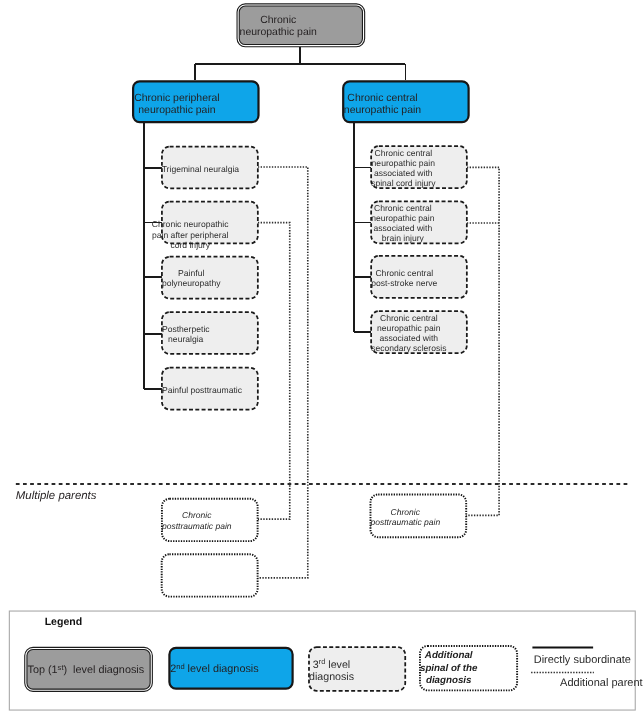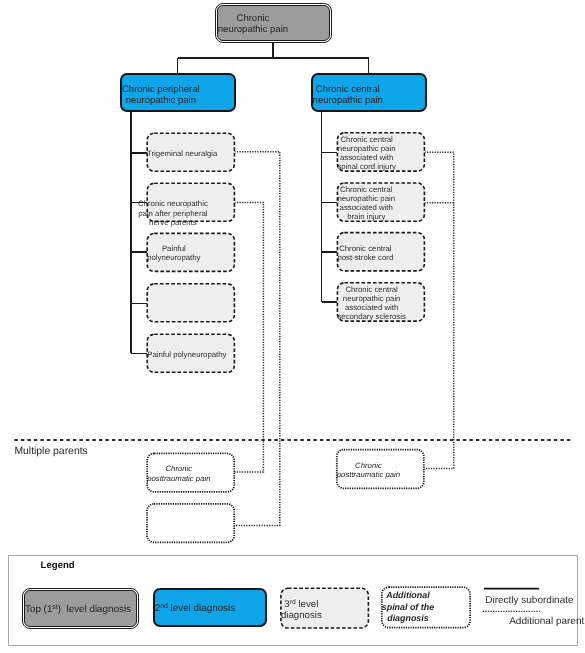--- a/index.html
+++ b/index.html
@@ -32,21 +32,21 @@
   .multi .t{font-size:7.75px;line-height:9.4px;font-style:italic;color:#262626;padding-top:2px;}
 
   .legendbox{position:absolute;box-sizing:border-box;background:#fff;
              border:1px solid #a9a9a9;}
   .legend-title{position:absolute;font-size:9.6px;font-weight:bold;color:#111;}
   .lg-text{position:absolute;font-size:10px;color:#2a2a2a;white-space:pre;}
   sup{font-size:0.70em;vertical-align:baseline;position:relative;top:-0.42em;line-height:0;}
   .lgsw .t{font-size:9.85px;line-height:11px;padding-top:1px;}
   .lgsw3 .t{font-size:9.7px;line-height:11.4px;padding-top:4px;}
   .lgsw4 .t{font-size:8.9px;line-height:11.3px;font-weight:bold;color:#1d1d1d;padding-top:0;}
-  .mp-label{position:absolute;font-size:10.4px;color:#231f20;}
+  .mp-label{position:absolute;font-size:10.4px;color:#231f20;font-style:italic;}
 </style>
 </head>
 <body>
 
 <div id="stage">
 
 <svg class="lines" width="585" height="653" viewBox="0 0 585 653" xmlns="http://www.w3.org/2000/svg">
   <g stroke="#1a1a1a" fill="none" stroke-width="1.6" shape-rendering="crispEdges">
 
     <path d="M272.8,43 L272.8,58.2"></path>
@@ -108,37 +108,40 @@
   <span class="t"><span>Chronic peripheral</span><br><span>neuropathic pain</span></span>
 </div>
 <div class="node lvl2" style="left:310.6px;top:73px;width:116px;height:38.5px;">
   <span class="t"><span>Chronic central</span><br><span>neuropathic pain</span></span>
 </div>
 
 <div class="node lvl3" style="left:147px;top:133.2px;width:81px;height:38px;">
   <span class="t"><span>Trigeminal neuralgia</span></span>
 </div>
 <div class="node lvl3" style="left:138px;top:183.3px;width:101px;height:38px;margin-top:10px;">
-  <span class="t"><span>Chronic neuropathic</span><br><span>pain after peripheral</span><br><span>nerve parents</span></span>
+  <span class="t"><span>Chronic neuropathic</span><br><span>pain after peripheral</span><br><span>cord injury</span></span>
 </div>
 <div class="node lvl3" style="left:147.2px;top:233.4px;width:93px;height:38px;">
   <span class="t"><span>Painful</span><br><span>polyneuropathy</span></span>
 </div>
+<div class="node lvl3" style="left:147.2px;top:283.8px;width:87.2px;height:38px;">
+  <span class="t"><span>Postherpetic</span><br><span>neuralgia</span></span>
+</div>
 <div class="node lvl3" style="left:147.2px;top:334.3px;width:87.2px;height:38px;">
-  <span class="t"><span>Painful polyneuropathy</span></span>
+  <span class="t"><span>Painful posttraumatic</span></span>
 </div>
 
 <div class="node lvl3" style="left:337.4px;top:132.8px;width:87px;height:38.3px;">
   <span class="t"><span>Chronic central</span><br><span>neuropathic pain</span><br><span>associated with</span><br><span>spinal cord injury</span></span>
 </div>
 <div class="node lvl3" style="left:337.4px;top:183px;width:87px;height:38.3px;">
   <span class="t"><span>Chronic central</span><br><span>neuropathic pain</span><br><span>associated with</span><br><span>brain injury</span></span>
 </div>
 <div class="node lvl3" style="left:337.4px;top:232.6px;width:87px;height:38.3px;">
-  <span class="t"><span>Chronic central</span><br><span>post-stroke cord</span></span>
+  <span class="t"><span>Chronic central</span><br><span>post-stroke nerve</span></span>
 </div>
 <div class="node lvl3" style="left:337.4px;top:282.8px;width:87px;height:38.3px;">
   <span class="t"><span>Chronic central</span><br><span>neuropathic pain</span><br><span>associated with</span><br><span>secondary sclerosis</span></span>
 </div>
 
 <div class="mp-label" style="left:14.4px;top:446px;">Multiple parents</div>
 
 <div class="node multi" style="left:147.2px;top:453.4px;width:87px;height:38.5px;">
   <span class="t"><span>Chronic</span><br><span>posttraumatic pain</span></span>
 </div>

